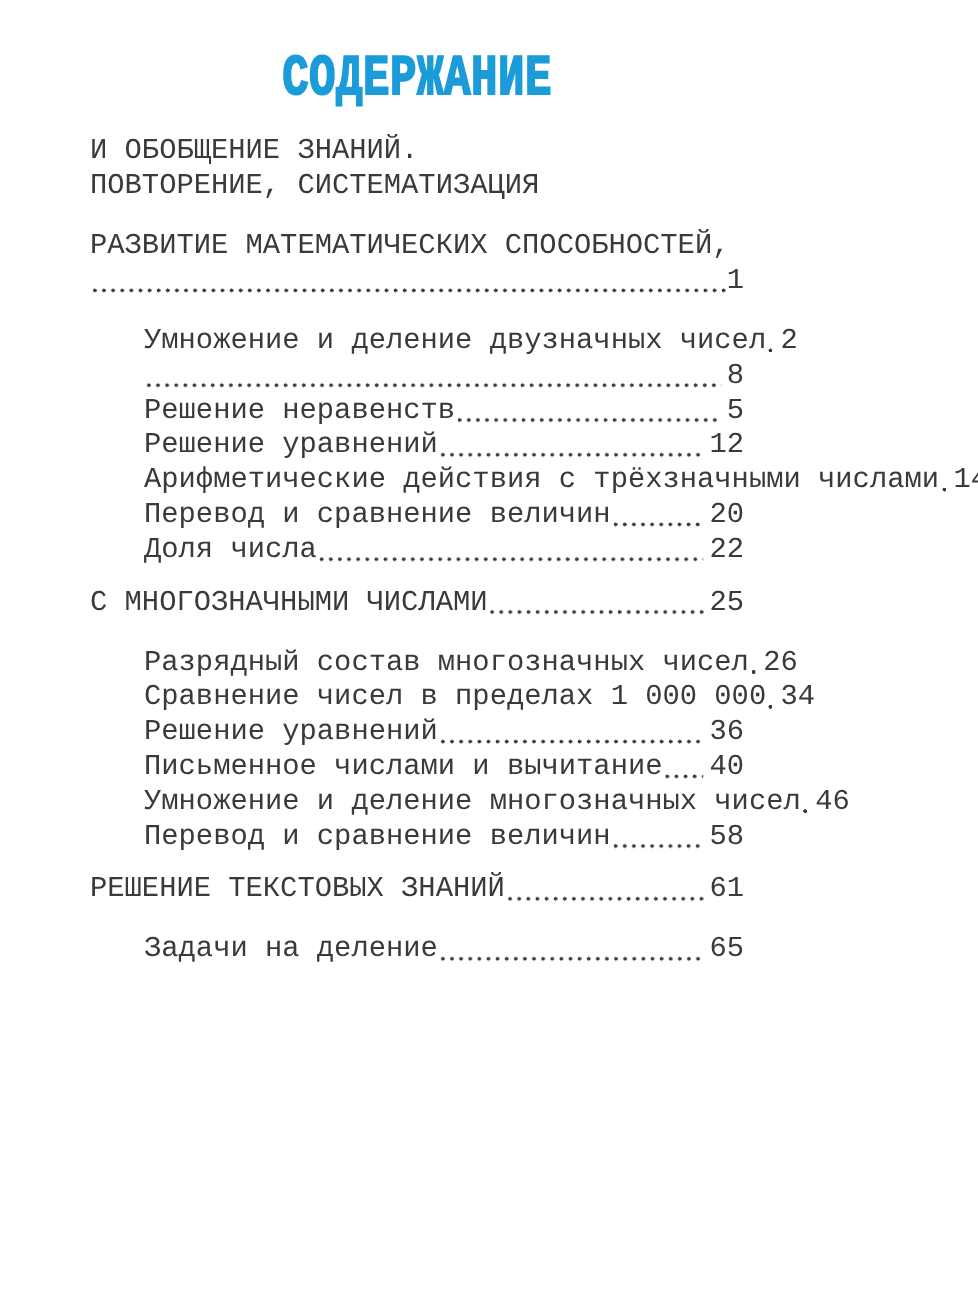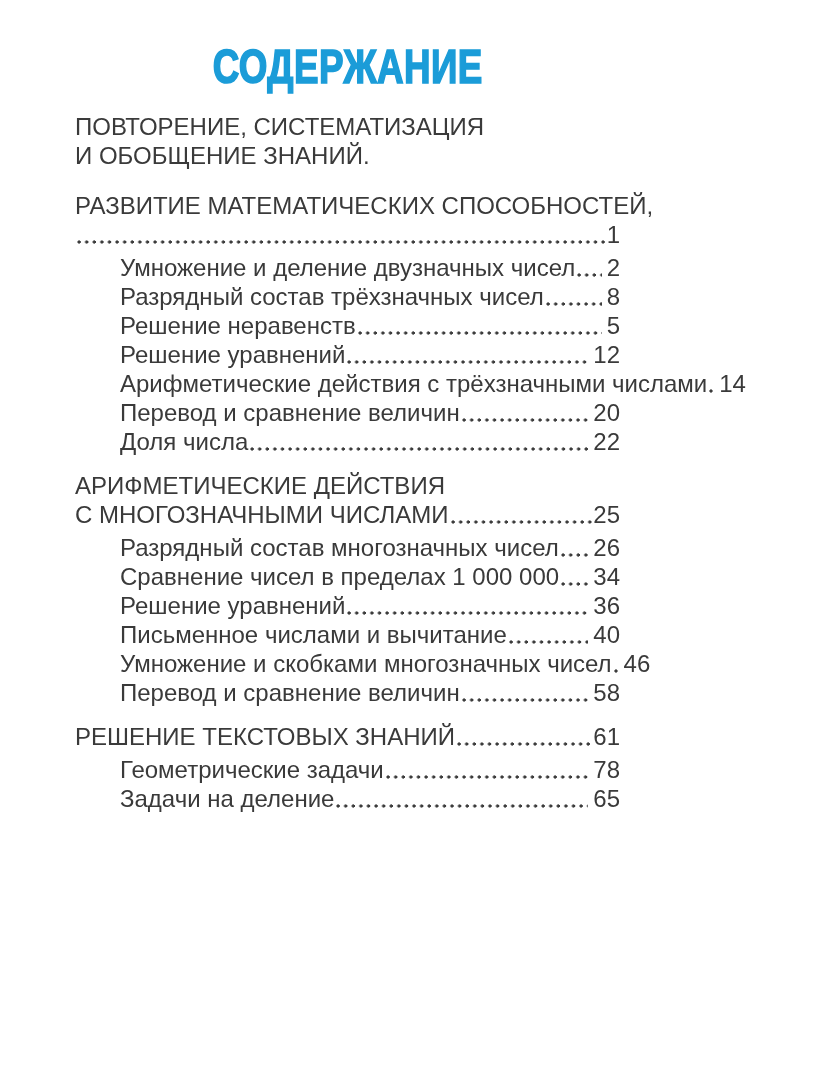--- a/index.html
+++ b/index.html
@@ -13,20 +13,21 @@
     font-family: "Liberation Sans", sans-serif;
     color: #3a3a3a;
     overflow: hidden;
   }
   .doc {
     box-sizing: border-box;
     width: 698px;
     height: 1080px;
     padding: 40px 78px 0 75px;
     background: #ffffff;
+    font-family: Liberation Mono, monospace;
   }
   .title {
     text-align: center;
     margin: 0 0 20px 0;
     line-height: 52px;
     height: 52px;
   }
   .title-inner {
     display: inline-block;
     font-size: 46px;
@@ -58,59 +59,58 @@
     position: absolute;
     left: 2px;
     right: 5px;
     bottom: 5px;
     height: 4px;
     background-image: radial-gradient(circle at 2px 2px, #3c3c3c 1.45px, transparent 1.75px);
     background-size: 7.6px 4px;
     background-repeat: repeat-x;
   }
   .h-row .dots::after { right: 1px; }
-  .items { margin-top: 4px; }
+  .items { margin-top: 21px; }
   .items .row { padding-left: 45px; }
   .spacer-after-intro { height: 6px; }
 </style>
 </head>
 <body>
 
 <div class="doc">
 
   <h1 class="title">
     <span class="title-inner">СОДЕРЖАНИЕ</span>
   </h1>
 
   <div class="sec">
     <div class="row">
-      <span class="label">ПОВТОРЕНИЕ, СИСТЕМАТИЗАЦИЯ</span>
+      <span class="label">И ОБОБЩЕНИЕ ЗНАНИЙ.</span>
     </div>
     <div class="row">
-      <span class="label">И ОБОБЩЕНИЕ ЗНАНИЙ.</span>
+      <span class="label">ПОВТОРЕНИЕ, СИСТЕМАТИЗАЦИЯ</span>
     </div>
   </div>
   <div class="spacer-after-intro"></div>
 
   <div class="sec">
     <div class="row">
       <span class="label">РАЗВИТИЕ МАТЕМАТИЧЕСКИХ СПОСОБНОСТЕЙ,</span>
     </div>
     <div class="row h-row">
       <span class="dots"></span>
       <span class="page">1</span>
     </div>
     <div class="items">
       <div class="row">
         <span class="label">Умножение и деление двузначных чисел</span>
         <span class="dots"></span>
         <span class="page">2</span>
       </div>
       <div class="row">
-        <span class="label">Разрядный состав трёхзначных чисел</span>
         <span class="dots"></span>
         <span class="page">8</span>
       </div>
       <div class="row">
         <span class="label">Решение неравенств</span>
         <span class="dots"></span>
         <span class="page">5</span>
       </div>
       <div class="row">
         <span class="label">Решение уравнений</span>
@@ -129,23 +129,20 @@
       </div>
       <div class="row">
         <span class="label">Доля числа</span>
         <span class="dots"></span>
         <span class="page">22</span>
       </div>
     </div>
   </div>
 
   <div class="sec">
-    <div class="row">
-      <span class="label">АРИФМЕТИЧЕСКИЕ ДЕЙСТВИЯ</span>
-    </div>
     <div class="row h-row">
       <span class="label">С МНОГОЗНАЧНЫМИ ЧИСЛАМИ</span>
       <span class="dots"></span>
       <span class="page">25</span>
     </div>
     <div class="items">
       <div class="row">
         <span class="label">Разрядный состав многозначных чисел</span>
         <span class="dots"></span>
         <span class="page">26</span>
@@ -159,45 +156,40 @@
         <span class="label">Решение уравнений</span>
         <span class="dots"></span>
         <span class="page">36</span>
       </div>
       <div class="row">
         <span class="label">Письменное числами и вычитание</span>
         <span class="dots"></span>
         <span class="page">40</span>
       </div>
       <div class="row">
-        <span class="label">Умножение и скобками многозначных чисел</span>
+        <span class="label">Умножение и деление многозначных чисел</span>
         <span class="dots"></span>
         <span class="page">46</span>
       </div>
       <div class="row">
         <span class="label">Перевод и сравнение величин</span>
         <span class="dots"></span>
         <span class="page">58</span>
       </div>
     </div>
   </div>
 
   <div class="sec">
     <div class="row h-row">
       <span class="label">РЕШЕНИЕ ТЕКСТОВЫХ ЗНАНИЙ</span>
       <span class="dots"></span>
       <span class="page">61</span>
     </div>
     <div class="items">
       <div class="row">
-        <span class="label">Геометрические задачи</span>
-        <span class="dots"></span>
-        <span class="page">78</span>
-      </div>
-      <div class="row">
         <span class="label">Задачи на деление</span>
         <span class="dots"></span>
         <span class="page">65</span>
       </div>
     </div>
   </div>
 
 </div>
 
 </body></html>

